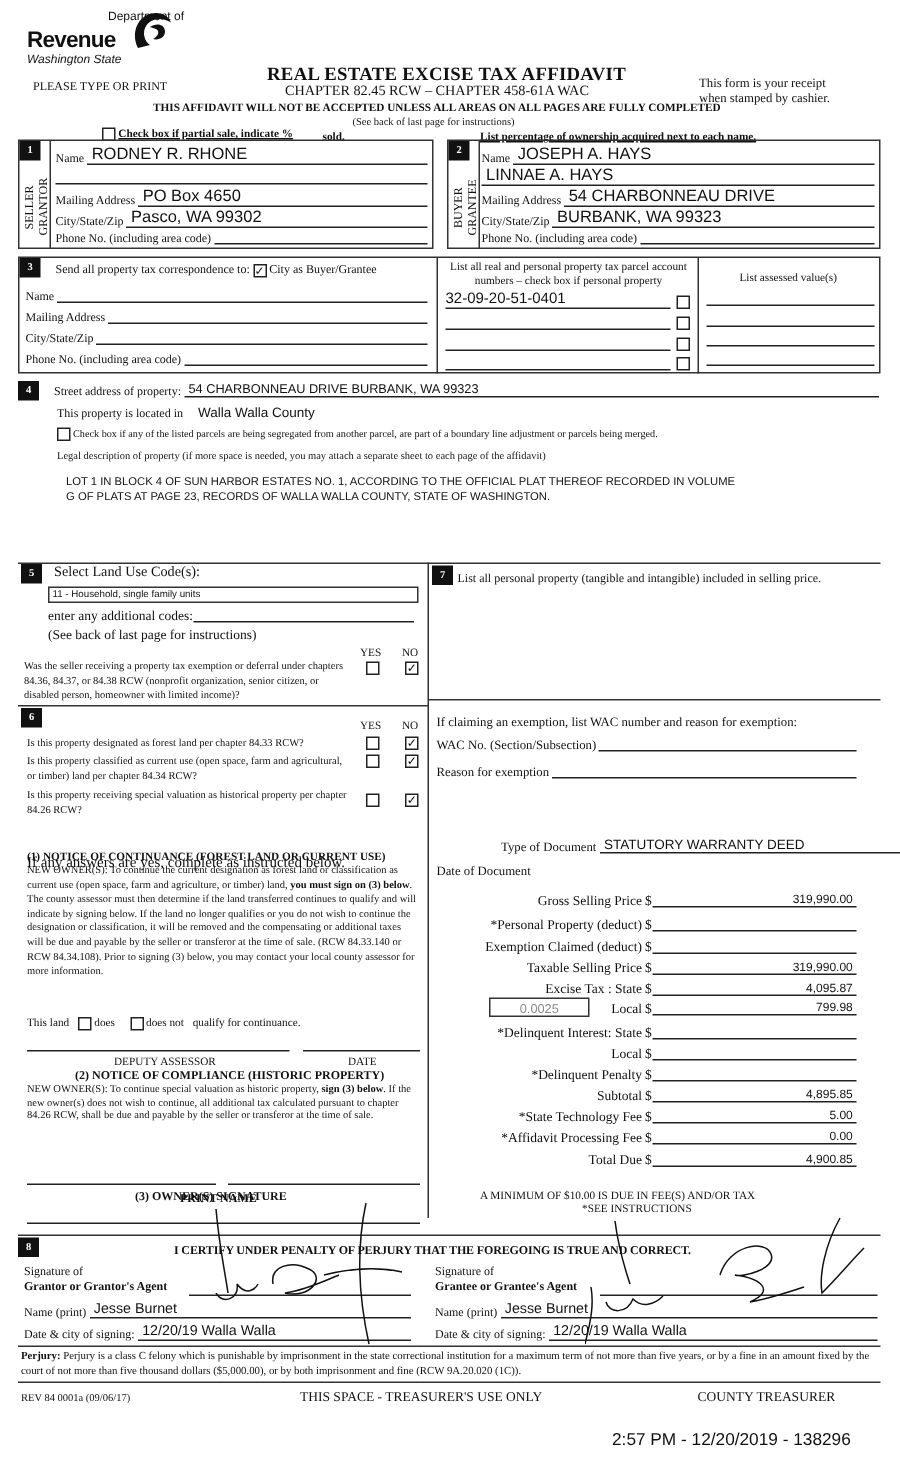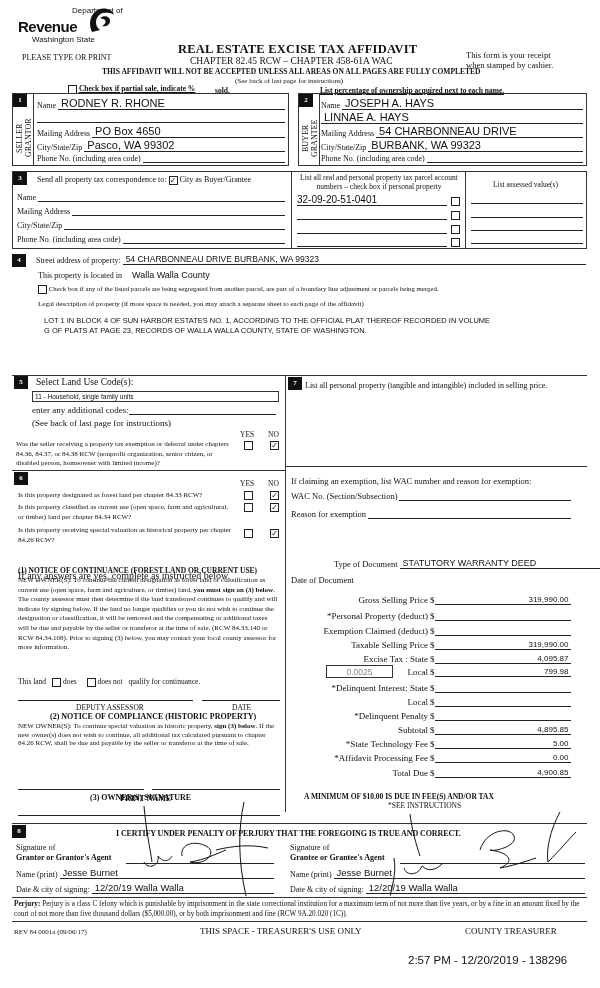--- a/index.html
+++ b/index.html
@@ -21,21 +21,21 @@
   .money .val { width: 136px; border-bottom: 1px solid #222; text-align: right; padding-right: 2px; font-family: "Liberation Sans", sans-serif; font-size: 8px; }
   .grey { color: #888; }
   .sig { position: absolute; pointer-events: none; }
 </style>
 </head>
 <body>
 
 <div class="abs" style="left:14px;top:6px;width:110px;height:40px;">
   <div class="abs sans" style="left:18px;top:0;font-size:8px;margin-left:40px;">Department of</div>
   <div class="abs sans" style="left:4px;top:12px;font-size:15px;font-weight:bold;letter-spacing:-0.5px;">Revenue</div>
-  <div class="abs sans" style="left:18px;top:29px;font-size:8px;">Washington State</div>
+  <div class="abs sans" style="left:4px;top:29px;font-size:8px;font-style:italic;">Washington State</div>
   <svg class="abs" style="left:72px;top:0px;" width="30" height="28" viewBox="0 0 30 28">
     <path d="M6 26 C2 18 4 8 12 4 C18 1 26 3 28 9 C22 5 14 6 11 12 C9 16 10 21 14 24 Z" fill="#111"></path>
     <path d="M14 12 C18 9 24 10 24 15 C24 19 20 21 16 20 C20 18 21 14 17 13 Z" fill="#111"></path>
   </svg>
 </div>
 
 <div class="abs" style="left:22px;top:53px;font-size:8px;">PLEASE TYPE OR PRINT</div>
 <div class="abs" style="left:178px;top:42px;font-size:12.5px;font-weight:bold;letter-spacing:0.2px;">REAL ESTATE EXCISE TAX AFFIDAVIT</div>
 <div class="abs" style="left:190px;top:56px;font-size:9.5px;">CHAPTER 82.45 RCW – CHAPTER 458-61A WAC</div>
 <div class="abs" style="left:466px;top:50px;font-size:8.5px;">This form is your receipt</div>
@@ -309,21 +309,21 @@
 <div class="money" style="left:300px;top:753px;">
   <span class="lbl">*Affidavit Processing Fee</span>
     <span>$</span>
     <span class="val">0.00</span>
 </div>
 <div class="money" style="left:300px;top:768px;">
   <span class="lbl">Total Due</span>
     <span>$</span>
     <span class="val">4,900.85</span>
 </div>
-<div class="abs" style="left:304px;top:792px;font-size:7.5px;font-weight:bold;white-space:nowrap;">A MINIMUM OF $10.00 IS DUE IN FEE(S) AND/OR TAX</div>
+<div class="abs" style="left:320px;top:792px;font-size:7.5px;font-weight:normal;white-space:nowrap;">A MINIMUM OF $10.00 IS DUE IN FEE(S) AND/OR TAX</div>
 <div class="abs" style="left:388px;top:801px;font-size:7.5px;">*SEE INSTRUCTIONS</div>
 
 <div class="abs" style="left:12px;top:823px;width:575px;border-top:1px solid #333;"></div>
 <div class="secnum" style="left:12px;top:825px;">8</div>
 <div class="abs" style="left:116px;top:829px;font-size:8px;font-weight:bold;white-space:nowrap;letter-spacing:-0.1px;">I CERTIFY UNDER PENALTY OF PERJURY THAT THE FOREGOING IS TRUE AND CORRECT.</div>
 
 <div class="abs" style="left:16px;top:843px;font-size:8px;">Signature of</div>
 <div class="abs" style="left:16px;top:853px;font-size:8px;font-weight:bold;">Grantor or Grantor's Agent</div>
 <div class="abs line" style="left:126px;top:863px;width:148px;height:1px;"></div>
 <div class="row" style="left:16px;top:867px;width:258px;">

